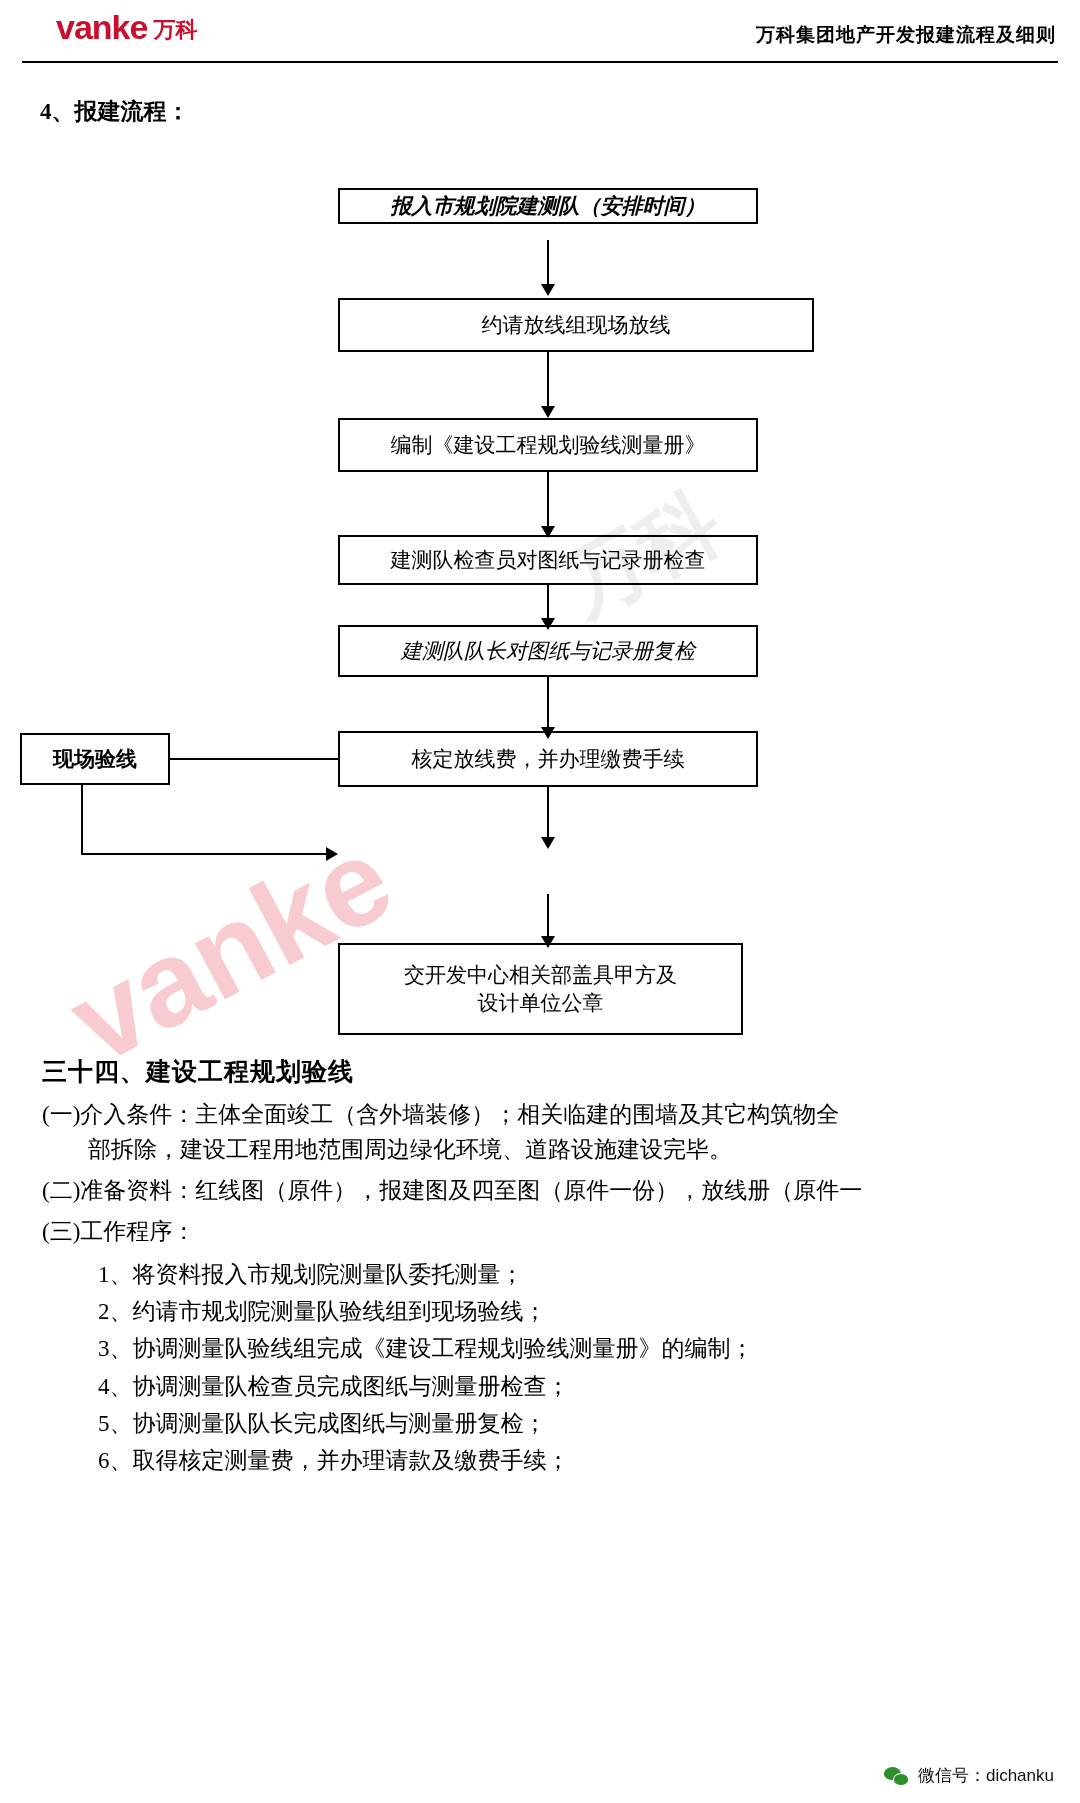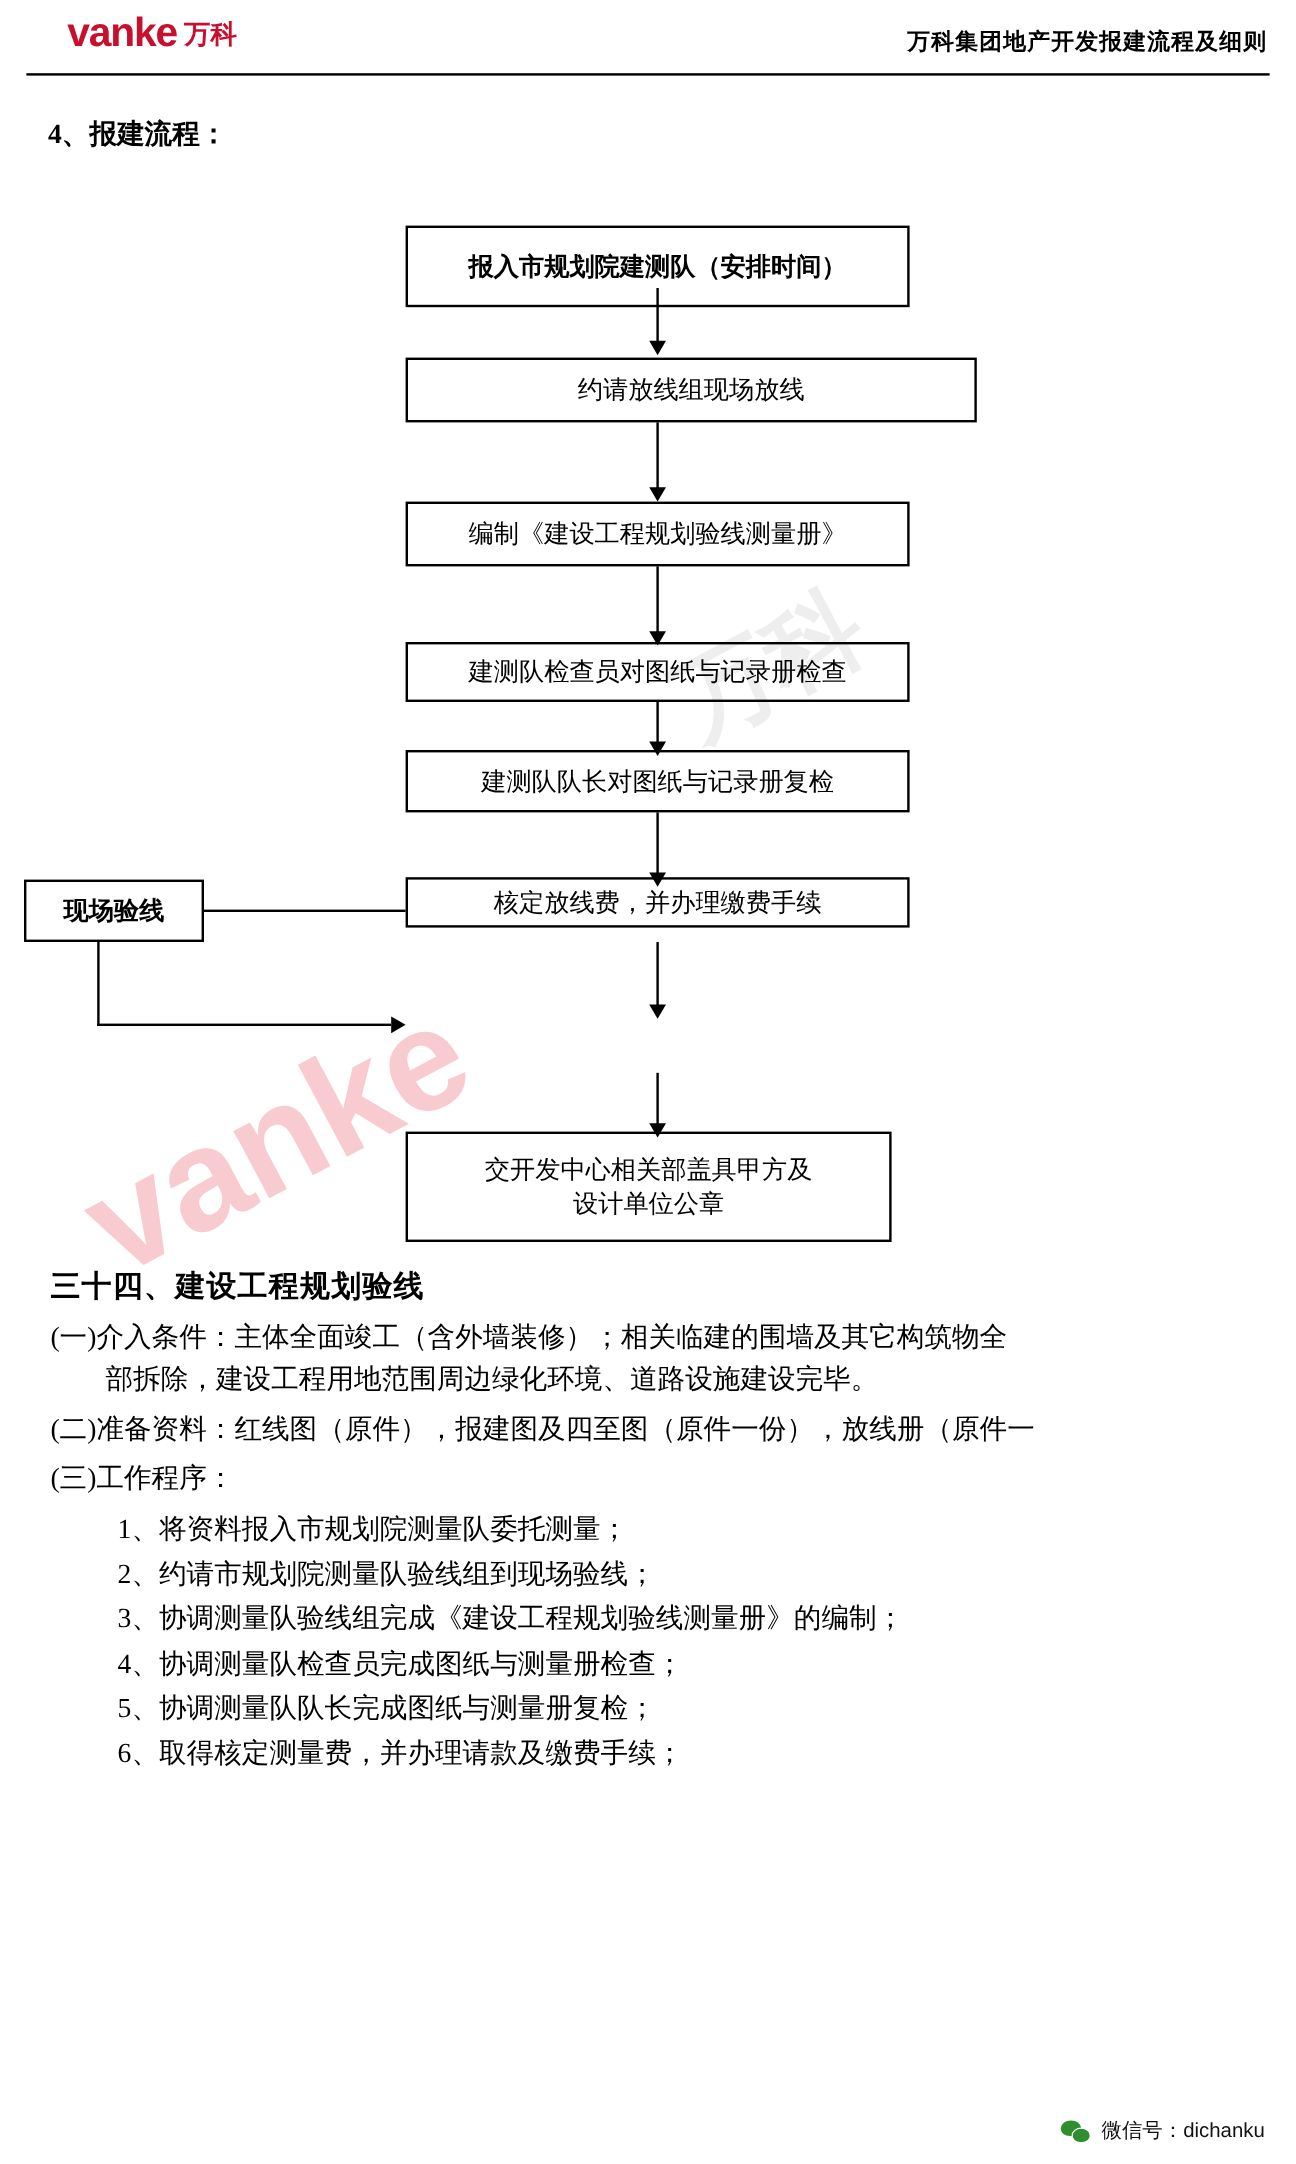--- a/index.html
+++ b/index.html
@@ -243,21 +243,21 @@
     <div class="header-rule"></div>
   </div>
 
   <div class="watermark wm1">万科</div>
   <div class="watermark wm2">vanke</div>
 
   <div class="section-label">4、报建流程：</div>
 
   <div class="flow">
 
-    <div class="box bold" style="left:338px; top:188px; width:420px; height:68px;">
+    <div class="box bold" style="left:338px; top:188px; width:420px; height:36px;font-style:italic;">
       <span>报入市规划院建测队（安排时间）</span>
     </div>
     <div class="arrow-v" style="left:547px; top:240px; height:46px;"></div>
     <div class="arrow-head-down" style="left:541px; top:284px;"></div>
 
     <div class="box" style="left:338px; top:298px; width:476px; height:54px;">
       <span>约请放线组现场放线</span>
     </div>
     <div class="arrow-v" style="left:547px; top:352px; height:56px;"></div>
     <div class="arrow-head-down" style="left:541px; top:406px;"></div>
@@ -267,37 +267,37 @@
     </div>
     <div class="arrow-v" style="left:547px; top:472px; height:56px;"></div>
     <div class="arrow-head-down" style="left:541px; top:526px;"></div>
 
     <div class="box" style="left:338px; top:535px; width:420px; height:50px;">
       <span>建测队检查员对图纸与记录册检查</span>
     </div>
     <div class="arrow-v" style="left:547px; top:585px; height:36px;"></div>
     <div class="arrow-head-down" style="left:541px; top:618px;"></div>
 
-    <div class="box" style="left:338px; top:625px; width:420px; height:52px;">
+    <div class="box" style="left:338px; top:625px; width:420px; height:52px;font-style:italic;">
       <span>建测队队长对图纸与记录册复检</span>
     </div>
     <div class="arrow-v" style="left:547px; top:677px; height:52px;"></div>
     <div class="arrow-head-down" style="left:541px; top:727px;"></div>
 
     <div class="box bold" style="left:20px; top:733px; width:150px; height:52px; font-size:21px;">
       <span>现场验线</span>
     </div>
 
     <div class="line-h" style="left:170px; top:758px; width:168px;"></div>
 
     <div class="line-v" style="left:81px; top:785px; height:70px;"></div>
     <div class="line-h" style="left:81px; top:853px; width:245px;"></div>
     <div class="arrow-head-right" style="left:326px; top:847px;"></div>
 
-    <div class="box" style="left:338px; top:731px; width:420px; height:42px;">
+    <div class="box" style="left:338px; top:731px; width:420px; height:56px;">
       <span>核定放线费，并办理缴费手续</span>
     </div>
     <div class="arrow-v" style="left:547px; top:785px; height:54px;"></div>
     <div class="arrow-head-down" style="left:541px; top:837px;"></div>
 
     <div class="arrow-v" style="left:547px; top:894px; height:44px;"></div>
     <div class="arrow-head-down" style="left:541px; top:936px;"></div>
 
     <div class="box" style="left:338px; top:943px; width:405px; height:92px; padding:0 60px;align-items:center;">
       <span>交开发中心相关部盖具甲方及设计单位公章</span>

